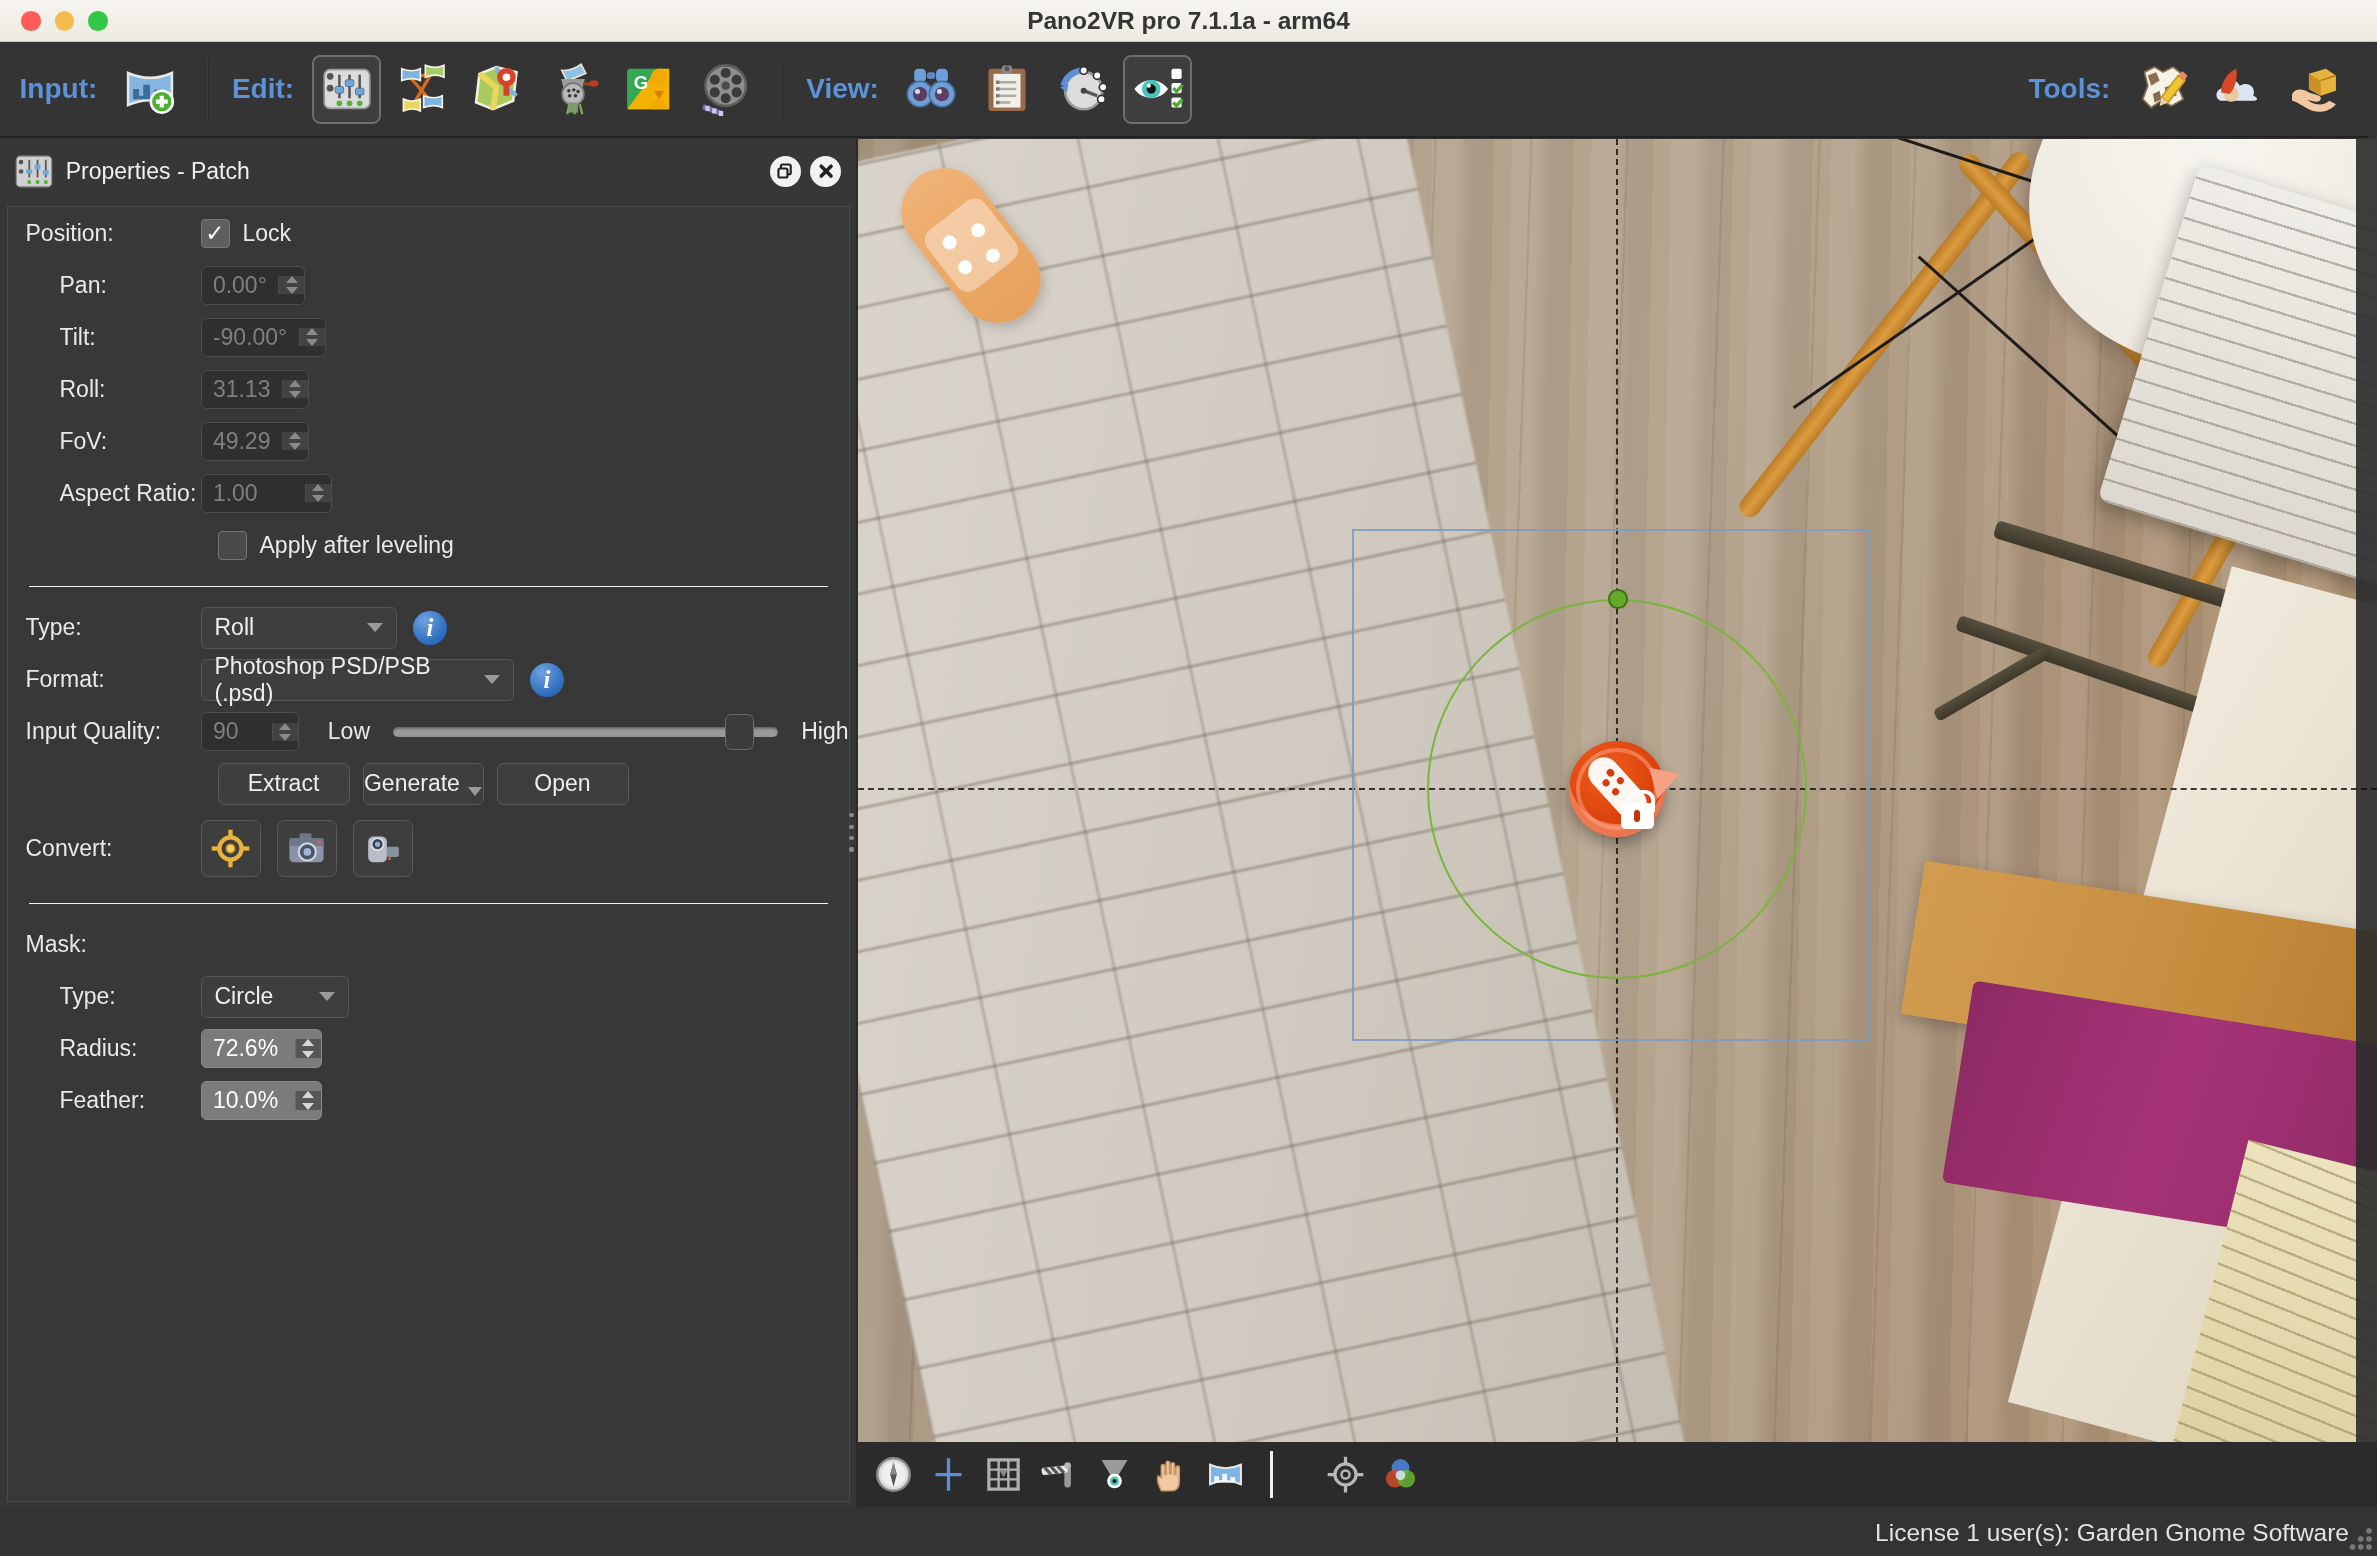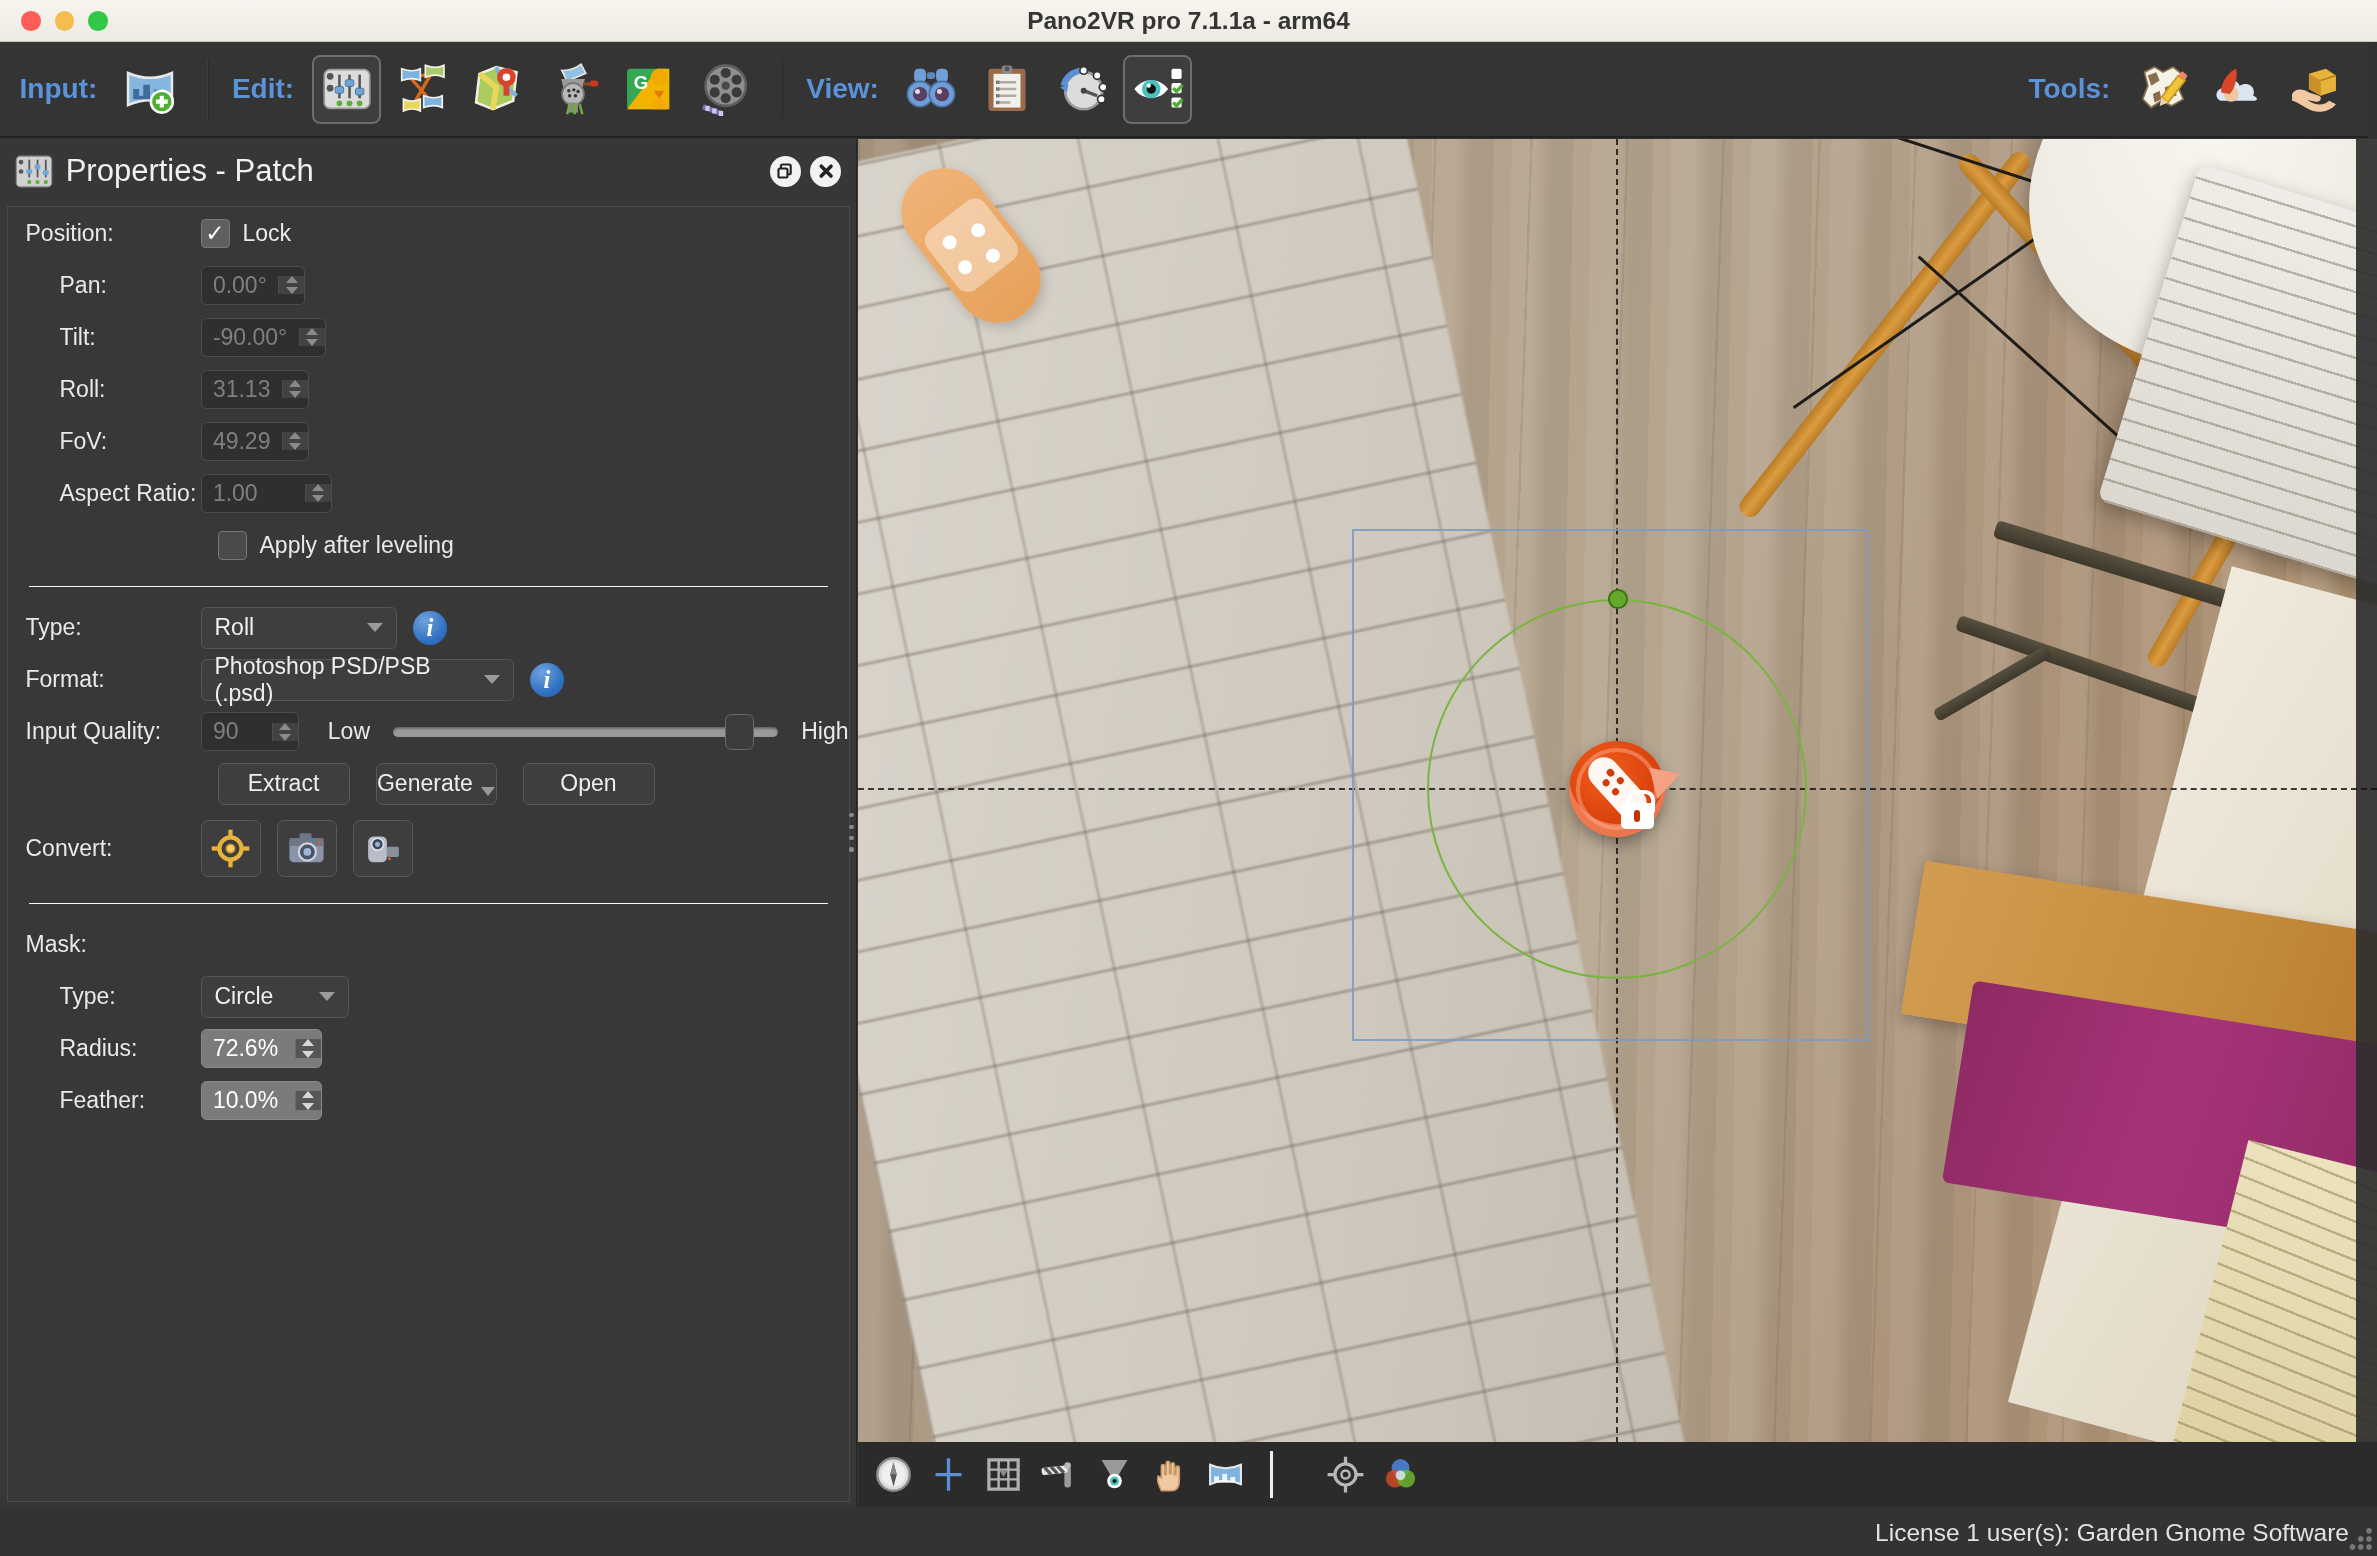--- a/index.html
+++ b/index.html
@@ -23,21 +23,21 @@
   .tb-icon svg{width:54px;height:54px;}
   .tb-icon.selected{border:2.4px solid #6e6e6e;background:rgba(255,255,255,.05);}
   .tb-sep{width:1.6px;height:59px;background:#3f3f3f;border-right:0.8px solid #2a2a2a;margin:0 23px;}
   .tb-group{display:flex;align-items:center;gap:6.5px;}
   .tb-spacer{flex:1;}
 
   
   #panel{position:absolute;left:0;top:139px;width:857px;height:1369px;background:#373737;
     border-right:1.6px solid #262626;}
   #panel-header{height:64px;display:flex;align-items:center;padding:0 14.7px;}
-  #panel-header .ph-title{color:#f0f0f0;font-size:31px;margin-left:13px;flex:1;}
+  #panel-header .ph-title{color:#f0f0f0;font-size:23px;margin-left:13px;flex:1;}
   .ph-btn{width:31px;height:31px;border-radius:50%;background:#f2f2f2;color:#222;display:flex;
     align-items:center;justify-content:center;margin-left:9.8px;font-weight:bold;}
   #panel-content{position:absolute;left:6.5px;top:67px;right:6.5px;bottom:6.5px;
     border:1.6px solid #4a4a4a;background:#383838;}
   .row{display:flex;align-items:center;height:52px;padding-left:18px;color:#e9e9e9;font-size:23px;}
   .row .lbl{flex:0 0 175px;}
   .row.sub .lbl{padding-left:34px;}
   .hsep{height:1.6px;background:#f5f5f5;margin:14.7px 21px;}
 
   
@@ -526,21 +526,21 @@
             <i class="up"></i>
             <i class="dn"></i>
           </span>
         </span>
       <span style="margin-left:29px">Low</span>
       <span class="slider">
           <span class="handle" style="left: 90%;"></span>
         </span>
       <span>High</span>
     </div>
-    <div class="row" style="padding-left:210px;gap:26px">
+    <div class="row" style="padding-left:210px;gap:13px">
       <span class="btn" style="width:132px">
           <span>Extract</span>
         </span>
       <span class="btn" style="width:121px">
           <span>Generate</span>
           <span class="corner"></span>
         </span>
       <span class="btn" style="width:132px">
           <span>Open</span>
         </span>

